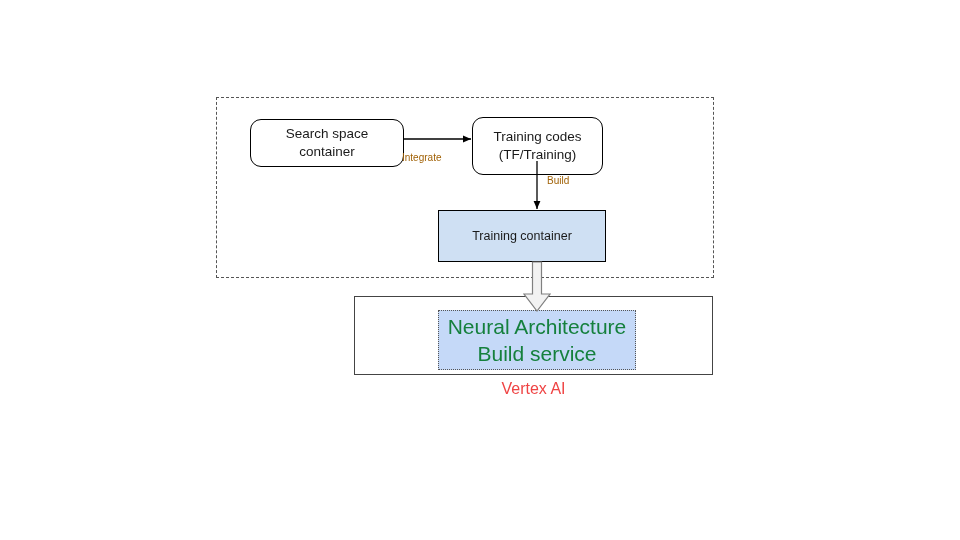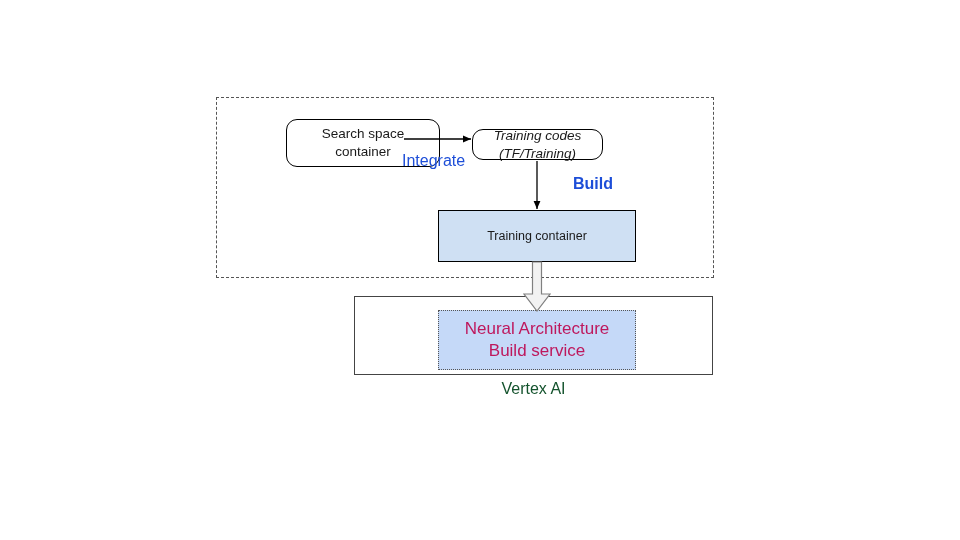--- a/index.html
+++ b/index.html
@@ -50,36 +50,34 @@
     line-height: 1.32;
     font-size: 13.5px;
     color: #1a1a1a;
   }
 
   .node-search-space {
     left: 250px;
     top: 119px;
     width: 154px;
     height: 48px;
-    margin-left: 36px;
   }
 
   .node-training-codes {
     left: 472px;
-    top: 129px;
+    top: 117px;
     width: 131px;
-    height: 31px;
-    font-style: italic;
+    height: 58px;
   }
 
   
   .node-training-container {
     left: 438px;
     top: 210px;
-    width: 198px;
+    width: 168px;
     height: 52px;
     box-sizing: border-box;
     border: 1.3px solid #000000;
     background: #cfe0f3;
     display: flex;
     align-items: center;
     justify-content: center;
     text-align: center;
     font-size: 12.5px;
     color: #1a1a1a;
@@ -103,46 +101,45 @@
     width: 198px;
     height: 60px;
     box-sizing: border-box;
     border: 1.4px dotted #555555;
     background: #c5d9f8;
     display: flex;
     align-items: center;
     justify-content: center;
     text-align: center;
     line-height: 1.3;
-    font-size: 17px;
-    color: #be185d;
+    font-size: 21px;
+    color: #15803d;
   }
 
   
   .edge-label {
-    font-size: 16px;
-    color: #1d4ed8;
+    font-size: 10px;
+    color: #a16207;
     white-space: nowrap;
   }
   .label-integrate {
     left: 402px;
     top: 152px;
   }
   .label-build {
-    left: 573px;
+    left: 547px;
     top: 175px;
-    font-weight: bold;
   }
   .label-vertex-ai {
     left: 354px;
     top: 380px;
     width: 359px;
     text-align: center;
     font-size: 16px;
-    color: #14532d;
+    color: #ef4444;
   }
 
   svg.overlay {
     position: absolute;
     left: 0;
     top: 0;
     width: 960px;
     height: 540px;
     pointer-events: none;
     overflow: visible;

